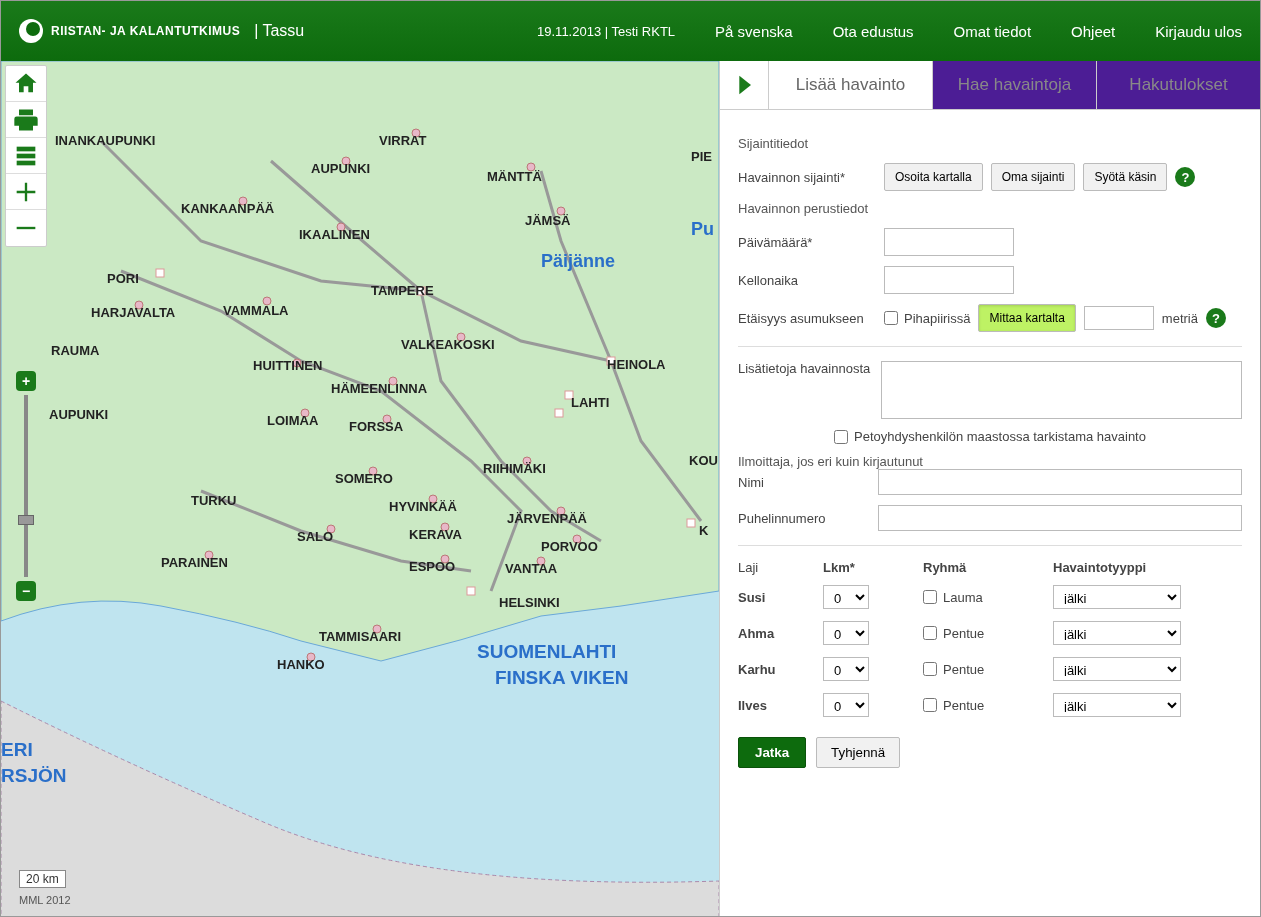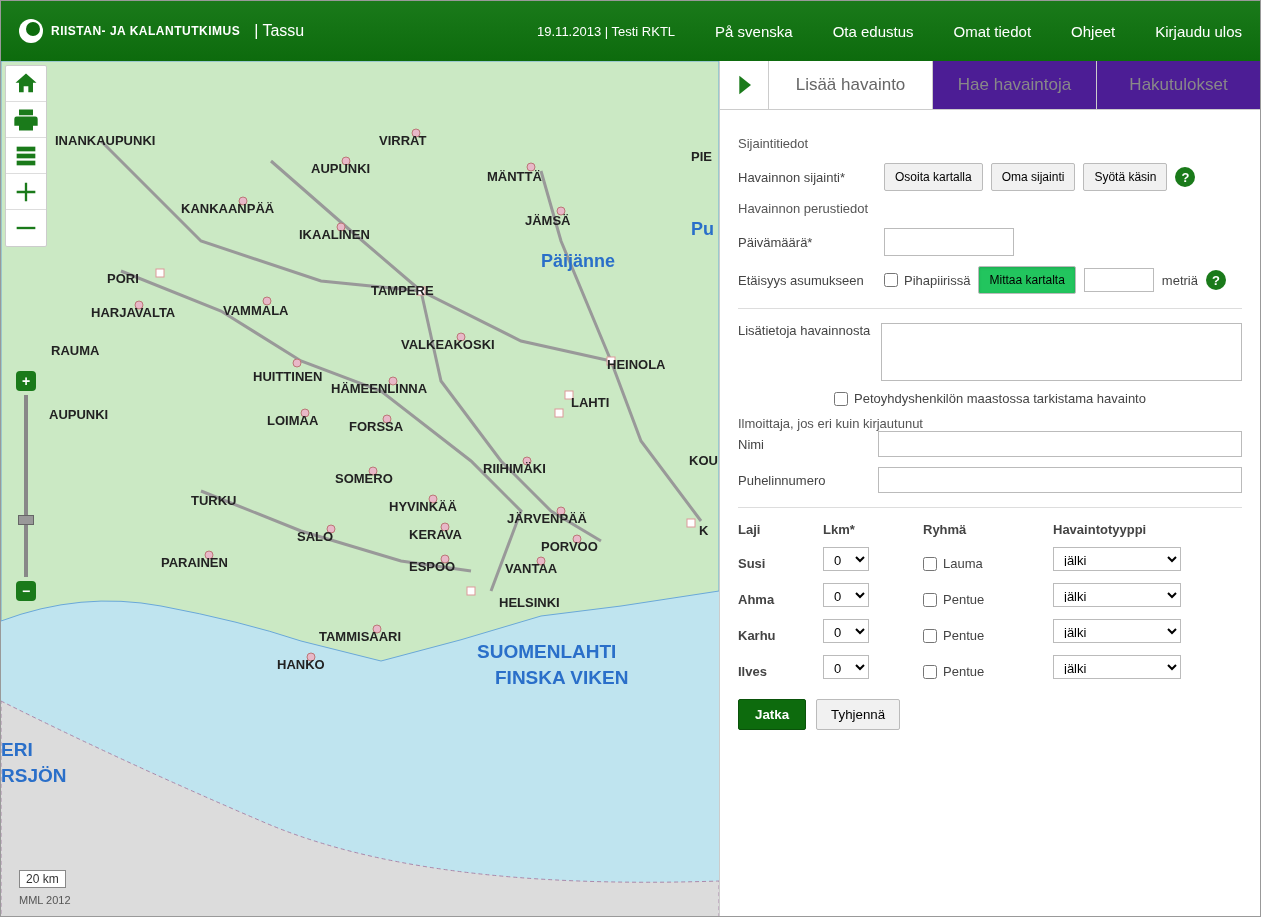--- a/index.html
+++ b/index.html
@@ -32,35 +32,35 @@
 .tabs { display: flex; border-bottom: 1px solid #ccc; }
 .tab-arrow { width: 48px; display: flex; align-items: center; justify-content: center; cursor: pointer; }
 .tab-arrow svg { width: 28px; height: 28px; fill: #1a7a1a; }
 .tab { flex: 1; padding: 14px 10px; text-align: center; font-size: 17px; color: #888; cursor: pointer; background: #4c1d95; border-left: 1px solid #ccc; }
 .tab.active { background: #fff; color: #666; }
 .form { padding: 16px 18px; font-size: 13px; color: #444; }
 .section-title { font-size: 13px; color: #555; margin: 10px 0 12px; }
 .row { display: flex; align-items: center; margin-bottom: 10px; gap: 8px; }
 .row .lbl { width: 138px; font-size: 13px; }
 .btn { background: #f1f1f1; border: 1px solid #bbb; padding: 6px 10px; font-size: 12px; cursor: pointer; border-radius: 2px; }
-.btn.pressed { background: #22c55e; box-shadow: inset 0 1px 3px rgba(0,0,0,.15); }
+.btn.pressed { background: #bef264; box-shadow: inset 0 1px 3px rgba(0,0,0,.15); }
 .help-icon { width: 20px; height: 20px; border-radius: 50%; background: #1a7a1a; color: #fff; font-weight: bold; display: inline-flex; align-items: center; justify-content: center; font-size: 13px; cursor: pointer; }
 input[type=text], textarea, select { border: 1px solid #bbb; padding: 4px 6px; font-size: 13px; background: #fff; }
 .text-sm { width: 130px; height: 28px; }
 .text-tiny { width: 70px; height: 24px; }
 textarea { width: 370px; height: 58px; resize: none; }
 hr { border: none; border-top: 1px solid #ddd; margin: 14px 0; }
 .species-table { margin-top: 10px; }
 .species-header { display: flex; font-weight: bold; margin-bottom: 10px; }
-.species-row { display: flex; align-items: flex-end; margin-bottom: 12px; }
+.species-row { display: flex; align-items: center; margin-bottom: 12px; }
 .col-laji { width: 85px; font-weight: bold; }
 .col-lkm { width: 100px; }
 .col-ryhma { width: 130px; }
 .col-tyyppi { width: 140px; }
-.species-header .col-laji { font-weight: bold; }
+.species-header .col-laji { font-weight: normal; }
 .select-sm { width: 46px; height: 24px; }
 .select-md { width: 128px; height: 24px; }
 .btn-primary { background: #0d6b0d; color: #fff; border: 1px solid #0a520a; padding: 7px 16px; font-weight: bold; cursor: pointer; border-radius: 2px; }
 .btn-secondary { background: #f1f1f1; border: 1px solid #bbb; padding: 7px 14px; cursor: pointer; border-radius: 2px; }
 .actions { margin-top: 20px; display: flex; gap: 10px; }
 .chk { display: flex; align-items: center; gap: 6px; }
 .chk input { width: 14px; height: 14px; }
 .wide-input { width: 380px; height: 26px; }
 </style>
 </head>
@@ -141,21 +141,21 @@
         <div class="city-label" style="left: 180px; top: 140px;">KANKAANPÄÄ</div>
         <div class="city-label" style="left: 524px; top: 152px;">JÄMSÄ</div>
         <div class="city-label" style="left: 298px; top: 166px;">IKAALINEN</div>
         <div class="city-label" style="left: 106px; top: 210px;">PORI</div>
         <div class="city-label" style="left: 370px; top: 222px;">TAMPERE</div>
         <div class="city-label" style="left: 222px; top: 242px;">VAMMALA</div>
         <div class="city-label" style="left: 90px; top: 244px;">HARJAVALTA</div>
         <div class="city-label" style="left: 400px; top: 276px;">VALKEAKOSKI</div>
         <div class="city-label" style="left: 50px; top: 282px;">RAUMA</div>
         <div class="city-label" style="left: 606px; top: 296px;">HEINOLA</div>
-        <div class="city-label" style="left: 252px; top: 308px;">HUITTINEN</div>
+        <div class="city-label" style="left: 252px; top: 297px;">HUITTINEN</div>
         <div class="city-label" style="left: 330px; top: 320px;">HÄMEENLINNA</div>
         <div class="city-label" style="left: 570px; top: 334px;">LAHTI</div>
         <div class="city-label" style="left: 48px; top: 346px;">AUPUNKI</div>
         <div class="city-label" style="left: 266px; top: 352px;">LOIMAA</div>
         <div class="city-label" style="left: 348px; top: 358px;">FORSSA</div>
         <div class="city-label" style="left: 690px; top: 88px;">PIE</div>
         <div class="city-label" style="left: 688px; top: 392px;">KOU</div>
         <div class="city-label" style="left: 334px; top: 410px;">SOMERO</div>
         <div class="city-label" style="left: 482px; top: 400px;">RIIHIMÄKI</div>
         <div class="city-label" style="left: 190px; top: 432px;">TURKU</div>
@@ -241,20 +241,24 @@
         <div class="lbl">Havainnon sijainti*</div>
         <button class="btn">Osoita kartalla</button>
         <button class="btn">Oma sijainti</button>
         <button class="btn">Syötä käsin</button>
         <span class="help-icon">?</span>
       </div>
 
       <div class="section-title">Havainnon perustiedot</div>
       <div class="row">
         <div class="lbl">Päivämäärä*</div>
+        <input type="text" class="text-sm" style="">
+      </div>
+      <div class="row">
+        <div class="lbl">Kellonaika</div>
         <input type="text" class="text-sm" style="">
       </div>
       <div class="row">
         <div class="lbl">Etäisyys asumukseen</div>
         <label class="chk">
           <input type="checkbox" style="">
           <span>Pihapiirissä</span>
         </label>
         <button class="btn pressed">Mittaa kartalta</button>
         <input type="text" class="text-tiny" style="">

